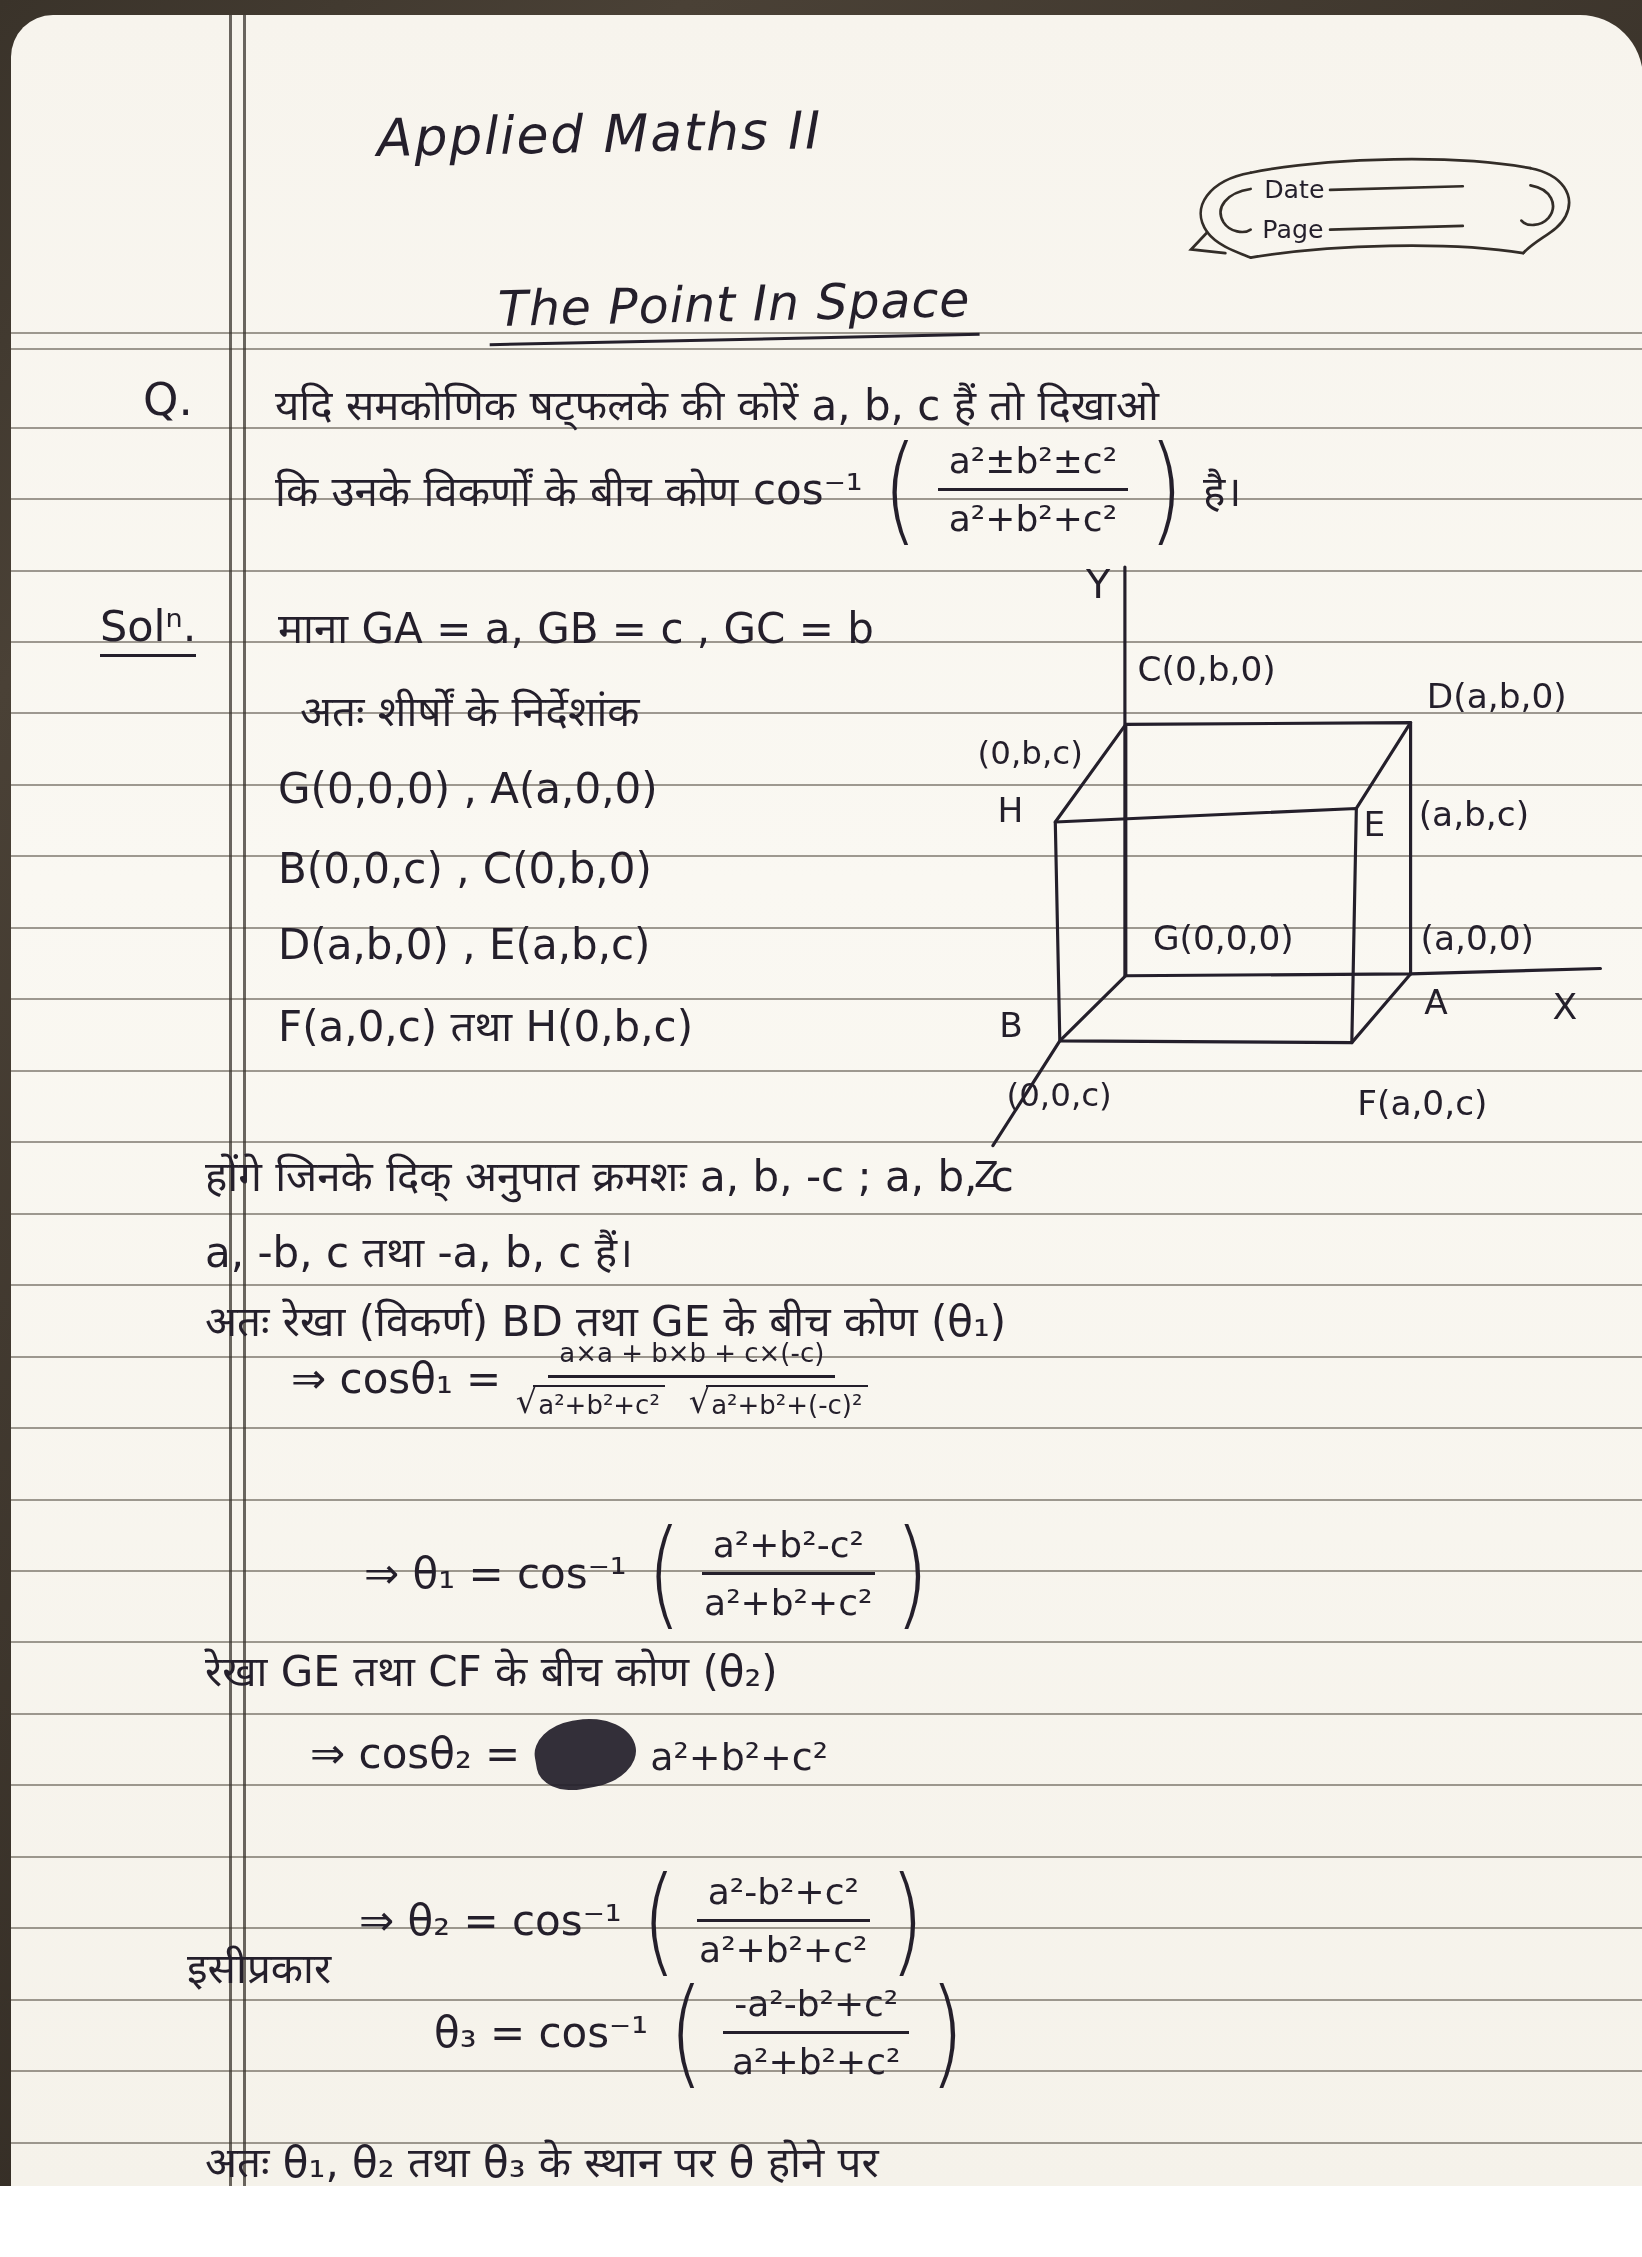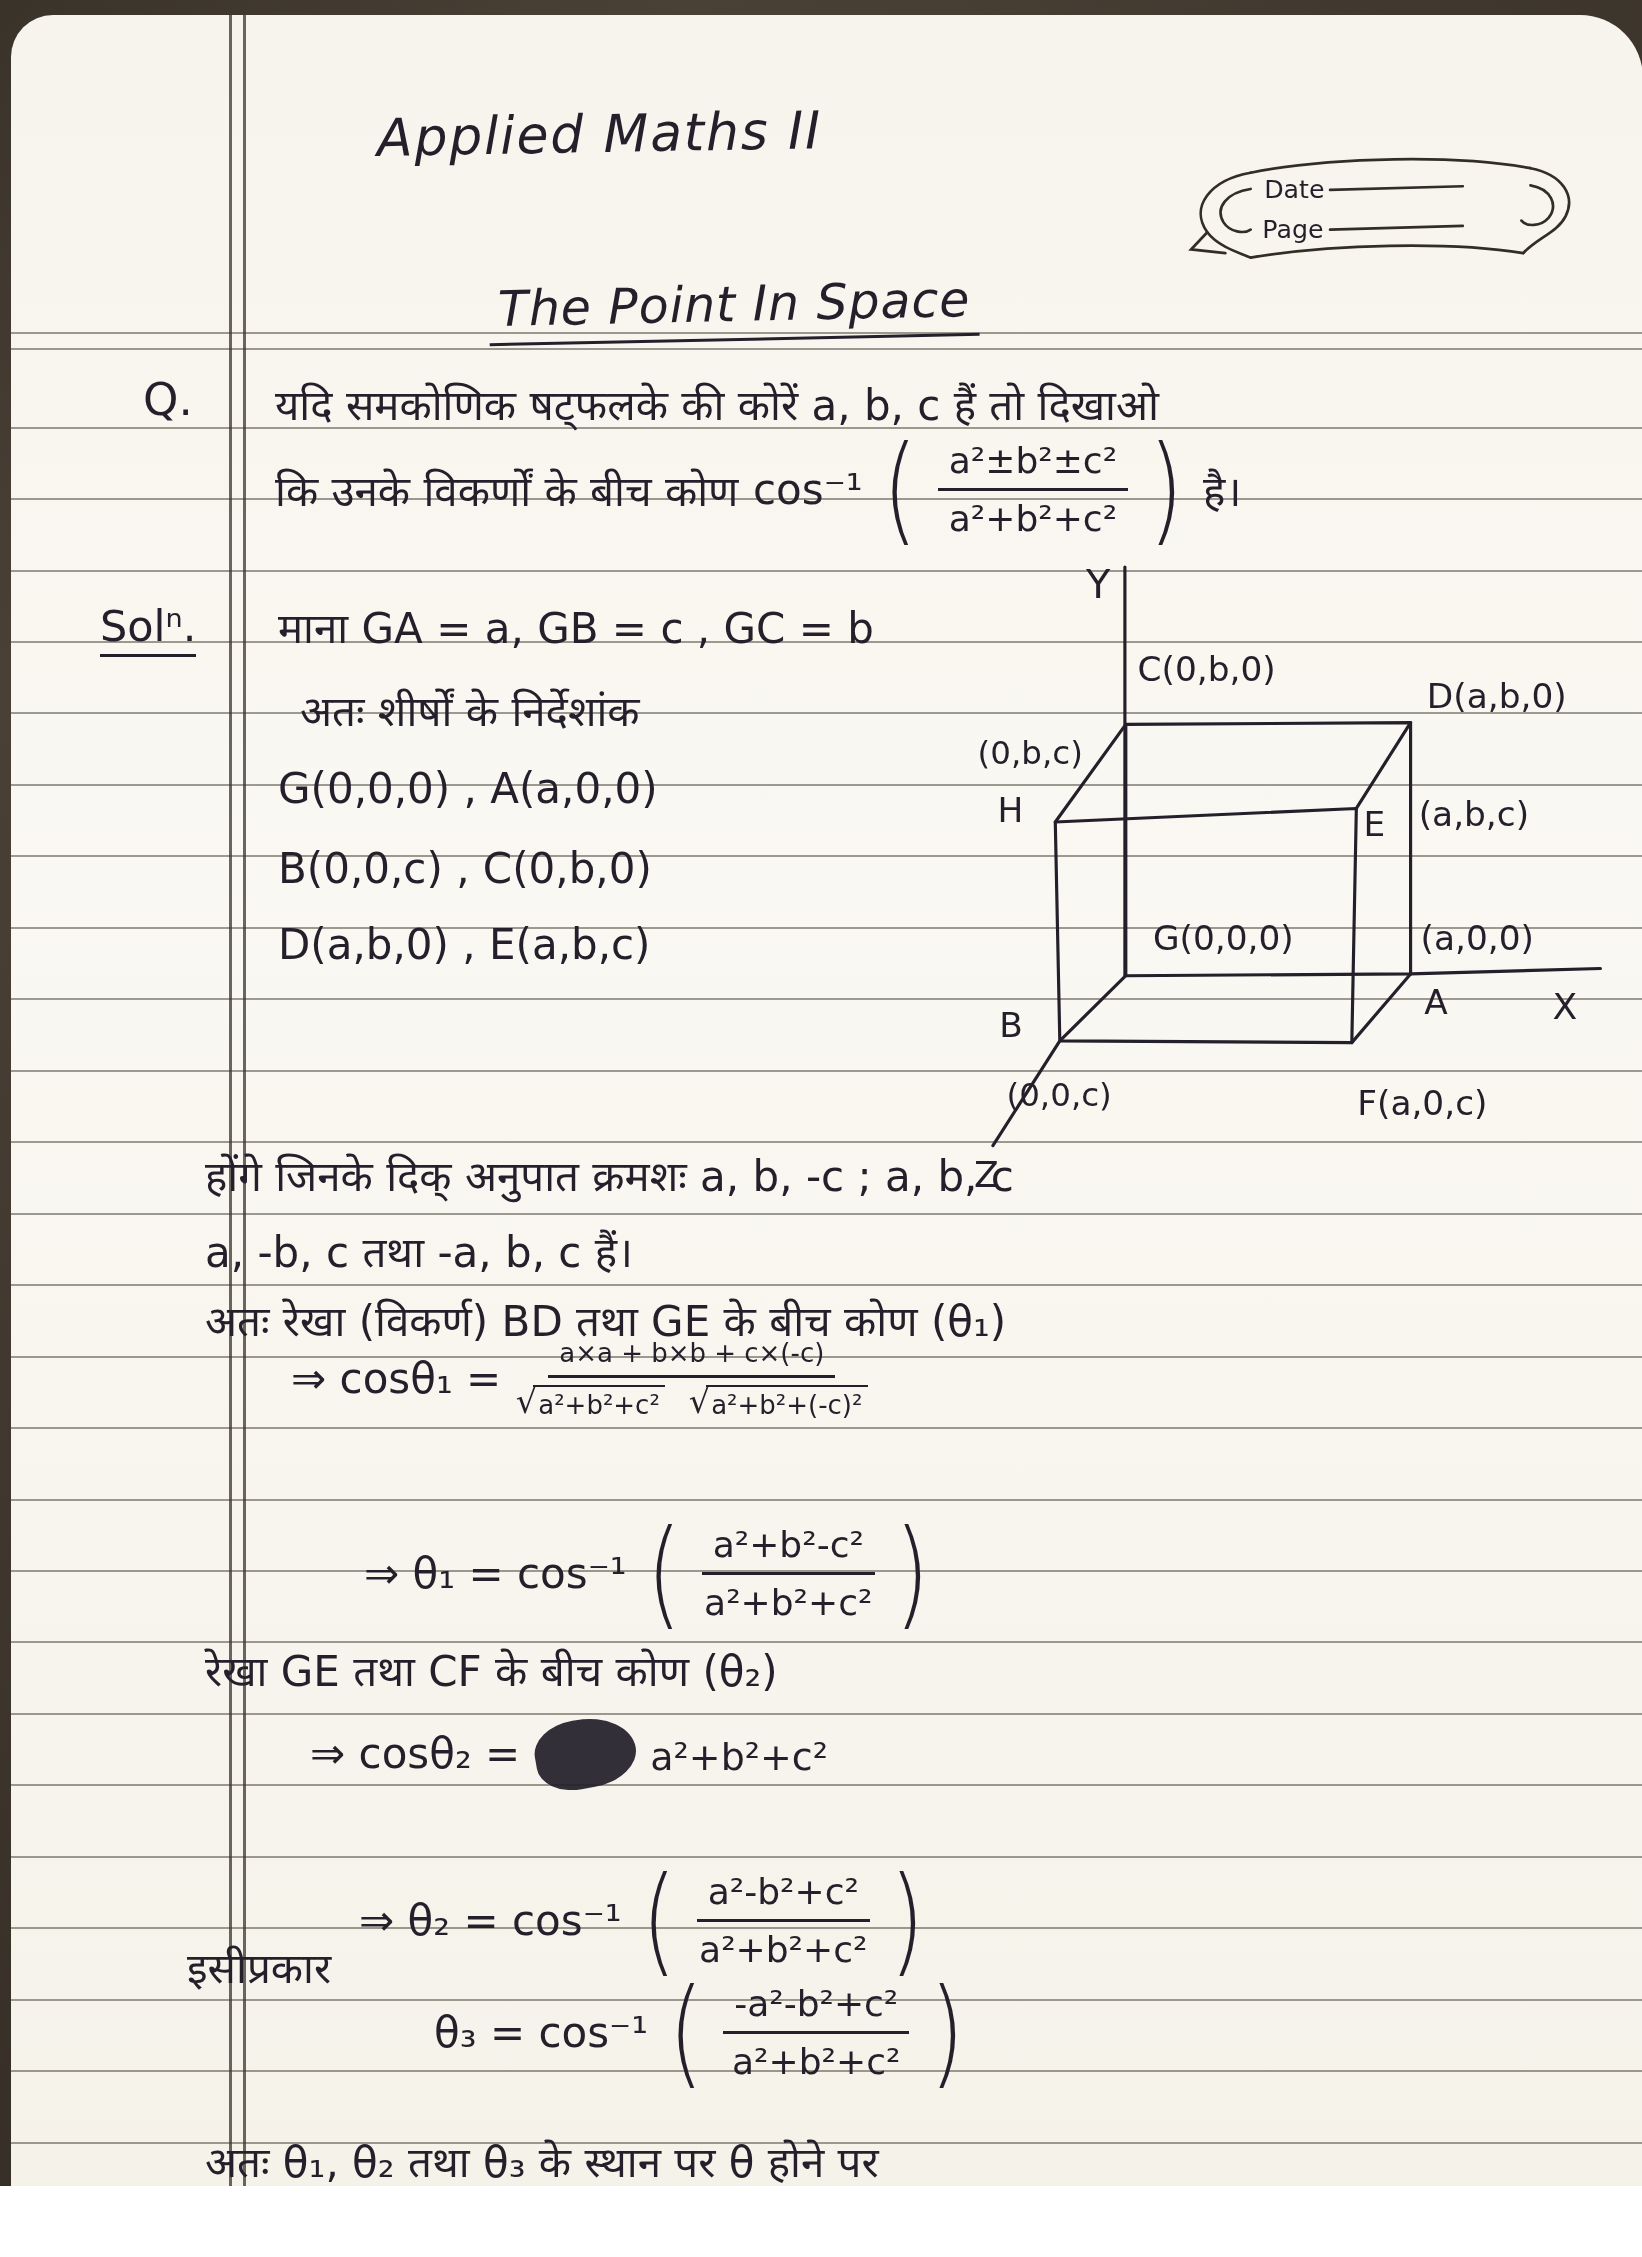--- a/index.html
+++ b/index.html
@@ -109,20 +109,21 @@
       <span class="bigparen">)</span>
       <span>है।</span>
     </div>
 
     <div class="hw underline" style="left:89px;top:586px;font-size:43px">Solⁿ.</div>
     <div class="hw fs46" style="left:267px;top:583px">माना GA = a, GB = c , GC = b</div>
     <div class="hw fs46" style="left:289px;top:666px">अतः शीर्षों के निर्देशांक</div>
     <div class="hw fs46" style="left:267px;top:749px">G(0,0,0) , A(a,0,0)</div>
     <div class="hw fs46" style="left:267px;top:829px">B(0,0,c) , C(0,b,0)</div>
     <div class="hw fs46" style="left:267px;top:905px">D(a,b,0) , E(a,b,c)</div>
+    <div class="hw fs46" style="left:267px;top:981px">F(a,0,c) तथा H(0,b,c)</div>
 
     <svg style="position:absolute;left:941px;top:534px;z-index:2" width="702" height="669" viewBox="0 0 776 740">
       <path class="stroke" d="M191,20 L191,472"></path>
       <path class="stroke" d="M192,194 L507,192 L507,470 L192,472 Z"></path>
       <path class="stroke" d="M114,302 L447,287 L442,546 L119,544 Z"></path>
       <path class="stroke" d="M192,194 L114,302"></path>
       <path class="stroke" d="M507,192 L447,287"></path>
       <path class="stroke" d="M507,470 L442,546"></path>
       <path class="stroke" d="M507,470 L717,464"></path>
       <path class="stroke" d="M192,472 L119,544 L45,660"></path>

